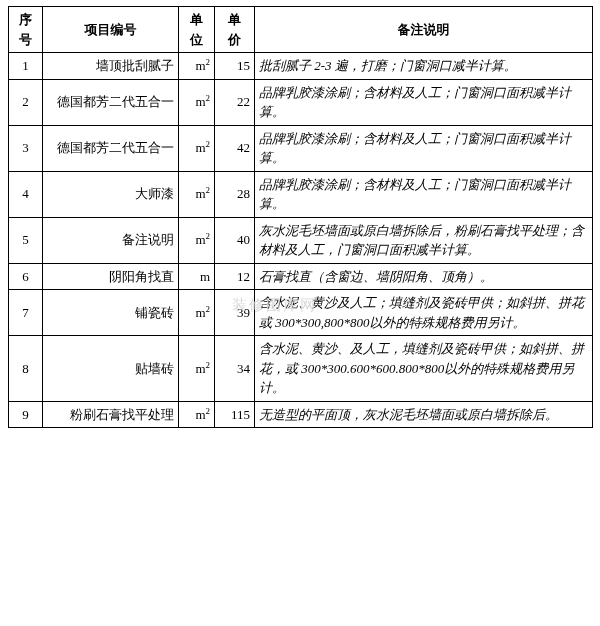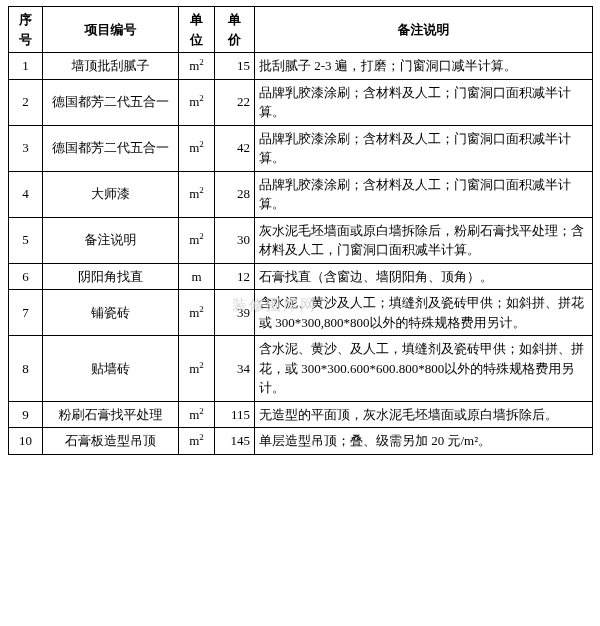--- a/index.html
+++ b/index.html
@@ -45,39 +45,40 @@
   col.c-name  { width: 136px; }
   col.c-unit  { width: 36px; }
   col.c-price { width: 40px; }
   col.c-note  { width: 338px; }
 
   td.idx {
     text-align: center;
     font-size: 13px;
   }
   td.name {
-    text-align: center;
+    text-align: right;
     padding-left: 10px;
     font-size: 14px;
     margin-left: 10px;
   }
   td.unit {
-    text-align: center;
+    text-align: right;
     font-size: 12px;
     margin-top: 9px;
   }
   td.price {
     text-align: right;
     font-size: 13px;
   }
   td.note {
     text-align: left;
     padding-left: 6px;
     padding-right: 4px;
     font-size: 13px;
+    font-style: italic;
   }
   .sup {
     font-size: 9px;
     vertical-align: super;
     line-height: 0;
   }
   .watermark {
     position: absolute;
     left: 232px;
     top: 296px;
@@ -151,21 +152,21 @@
         <td class="name">大师漆</td>
         <td class="unit"><span>m</span><span class="sup">2</span></td>
         <td class="price">28</td>
         <td class="note">品牌乳胶漆涂刷；含材料及人工；门窗洞口面积减半计算。</td>
       </tr>
 
       <tr>
         <td class="idx">5</td>
         <td class="name">备注说明</td>
         <td class="unit"><span>m</span><span class="sup">2</span></td>
-        <td class="price">30</td>
+        <td class="price">40</td>
         <td class="note">灰水泥毛坯墙面或原白墙拆除后，粉刷石膏找平处理；含材料及人工，门窗洞口面积减半计算。</td>
       </tr>
 
       <tr>
         <td class="idx">6</td>
         <td class="name">阴阳角找直</td>
         <td class="unit"><span>m</span><span class="sup"></span></td>
         <td class="price">12</td>
         <td class="note">石膏找直（含窗边、墙阴阳角、顶角）。</td>
       </tr>
@@ -187,26 +188,19 @@
       </tr>
 
       <tr>
         <td class="idx">9</td>
         <td class="name">粉刷石膏找平处理</td>
         <td class="unit"><span>m</span><span class="sup">2</span></td>
         <td class="price">115</td>
         <td class="note">无造型的平面顶，灰水泥毛坯墙面或原白墙拆除后。</td>
       </tr>
 
-      <tr>
-        <td class="idx">10</td>
-        <td class="name">石膏板造型吊顶</td>
-        <td class="unit"><span>m</span><span class="sup">2</span></td>
-        <td class="price">145</td>
-        <td class="note">单层造型吊顶；叠、级需另加 20 元/m²。</td>
-      </tr>
 
     </tbody>
   </table>
 
   <div class="watermark">装修图库网</div>
 
 </div>
 
 </body></html>

